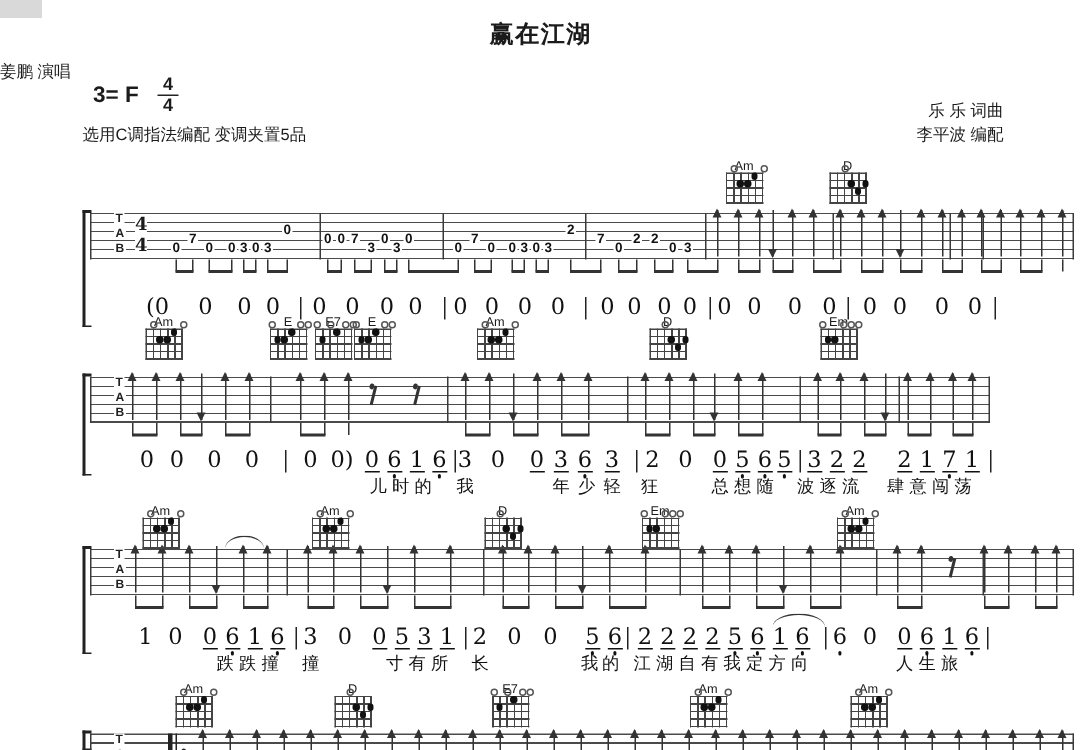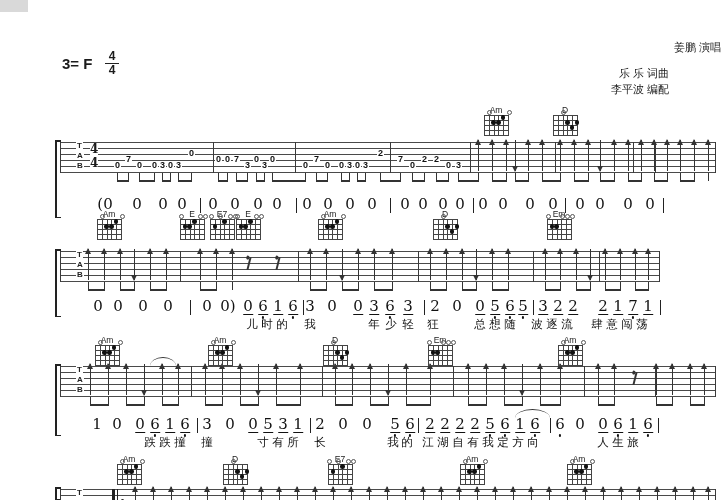--- a/index.html
+++ b/index.html
@@ -2,21 +2,21 @@
 <html><head>
 <meta charset="utf-8">
 <style>
   html,body{margin:0;padding:0;}
   body{width:721px;height:500px;overflow:hidden;background:#ffffff;
        font-family:"Liberation Sans",sans-serif;color:#1b1b1b;}
   #page{position:relative;width:721px;height:500px;background:#fff;}
   .abs{position:absolute;}
   
   .title{left:0;right:0;top:13px;text-align:center;font-size:16px;font-weight:600;letter-spacing:1px;}
-  .performer{left:0;right:0;top:40px;text-align:right;font-size:11px;}
+  .performer{left:0;right:0;top:40px;text-align:left;font-size:11px;}
   .keysig{left:62px;top:55px;font-size:15px;font-weight:600;}
   .timefrac{left:104px;top:50px;width:16px;text-align:center;font-size:12px;font-weight:700;line-height:13px;}
   .timefrac .fl{display:block;height:1px;background:#222;margin:0 1px;}
   .arrnote{left:55px;top:82px;font-size:11px;}
   .credit{right:52px;text-align:right;font-size:11px;}
   .c1{top:66px;} .c2{top:82px;}
   .scan-artifact{left:0;top:0;width:28px;height:12px;background:#d9d9d9;}
   
   .sysbr{width:2px;background:#222;}
   .sysbr::before,.sysbr::after{content:"";position:absolute;left:0;width:6px;height:1.5px;background:#222;}
@@ -52,25 +52,27 @@
   .jt.u{border-bottom:1.2px solid #111;}
   .jt.d::after{content:"";position:absolute;left:50%;transform:translateX(-50%);bottom:-5px;width:2.6px;height:2.6px;border-radius:50%;background:#111;}
   .jbar{position:absolute;width:1px;height:15px;background:#222;margin-top:2px;}
   .lyr{position:absolute;transform:translateX(-50%);font-size:11.5px;color:#111;white-space:nowrap;}
 </style>
 </head>
 <body>
 
 <div id="page">
   <div class="abs scan-artifact"></div>
+  <div class="abs title">赢在江湖</div>
   <div class="abs performer">姜鹏 演唱</div>
   <div class="abs keysig">3= F</div>
   <div class="abs timefrac">
     <span>4</span><span class="fl"></span><span>4</span>
   </div>
+  <div class="abs arrnote">选用C调指法编配 变调夹置5品</div>
   <div class="abs credit c1">乐  乐 词曲</div>
   <div class="abs credit c2">李平波 编配</div>
   <div id="score">
       <div class="sysbr" style="position: absolute; left: 55px; top: 140px; height: 78px;"></div>
       <div class="sysbr" style="position: absolute; left: 55px; top: 249px; height: 68px;"></div>
       <div class="sysbr" style="position: absolute; left: 55px; top: 364px; height: 72px;"></div>
       <div class="sysbr" style="position: absolute; left: 55px; top: 487px; height: 13px;"></div>
       <div class="staff" style="position: absolute; left: 60px; top: 142px; width: 656px;">
         <div class="sbar" style="position: absolute; left: 0px;"></div>
         <div class="sbar" style="position: absolute; left: 655px;"></div>

